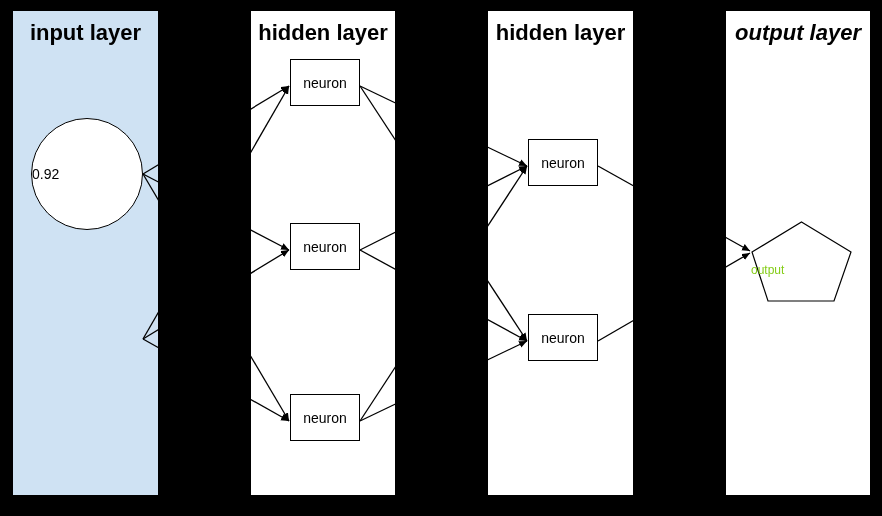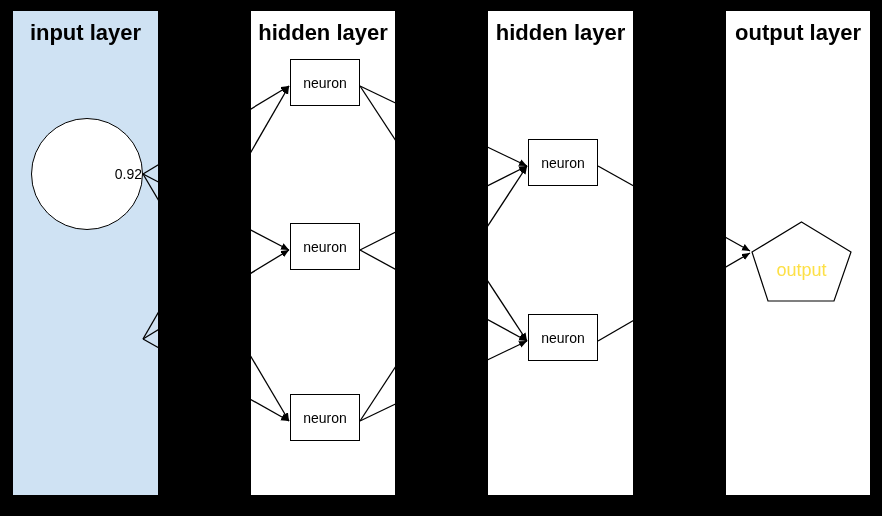--- a/index.html
+++ b/index.html
@@ -18,21 +18,21 @@
   .panel {
     position: absolute;
     top: 11px;
     height: 484px;
     background: #ffffff;
     box-sizing: border-box;
   }
   .panel.input { left: 13px;  width: 145px; background: #cfe2f3; }
   .panel.h1    { left: 251px; width: 144px; }
   .panel.h2    { left: 488px; width: 145px; }
-  .panel.out   { left: 726px; width: 144px; }
+  .panel.out   { left: 726px; width: 144px; font-style: italic; }
   .panel-title {
     position: absolute;
     top: 12px;
     left: 0;
     width: 100%;
     text-align: center;
     font-weight: bold;
     font-size: 22px;
     color: #000000;
     line-height: 20px;
@@ -40,21 +40,21 @@
   .node-circle {
     position: absolute;
     width: 112px;
     height: 112px;
     border-radius: 50%;
     background: #ffffff;
     border: 1px solid #000000;
     box-sizing: border-box;
     display: flex;
     align-items: center;
-    justify-content: flex-end;
+    justify-content: flex-start;
     font-size: 14px;
     color: #000000;
   }
   .node-rect {
     position: absolute;
     width: 70px;
     height: 47px;
     background: #ffffff;
     border: 1px solid #000000;
     box-sizing: border-box;
@@ -69,23 +69,23 @@
     left: 751px;
     top: 221px;
     width: 101px;
     height: 81px;
   }
   .pentagon-label {
     position: absolute;
     left: 0;
     top: 42px;
     width: 101px;
-    text-align: center;
-    font-size: 18px;
-    color: #fde047;
+    text-align: left;
+    font-size: 12px;
+    color: #84cc16;
     line-height: 15px;
   }
   .edges-layer {
     position: absolute;
     left: 0;
     top: 0;
     width: 882px;
     height: 516px;
     pointer-events: none;
   }

